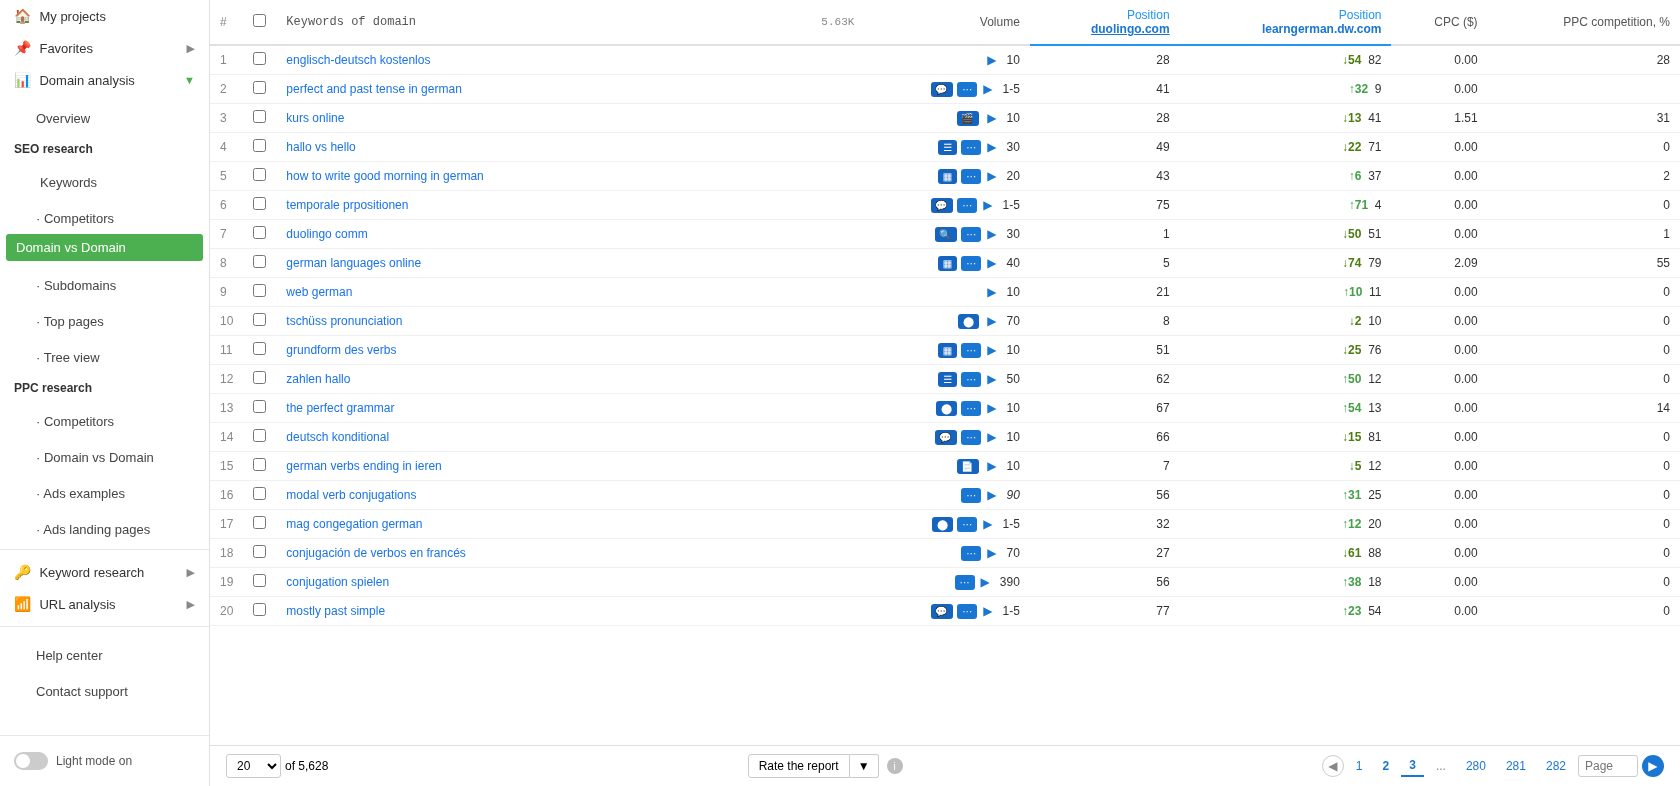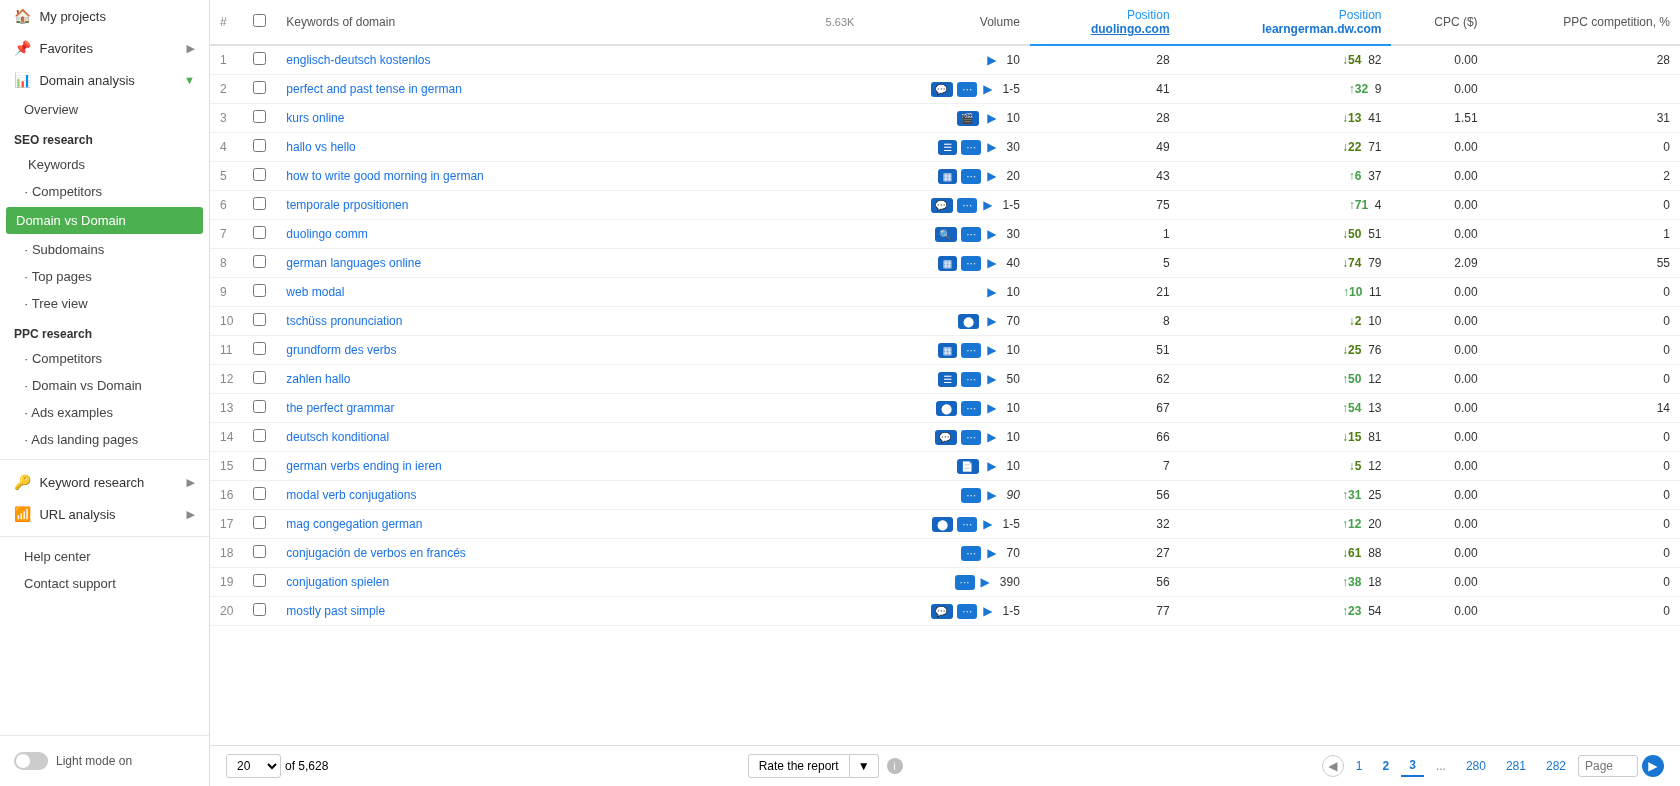--- a/index.html
+++ b/index.html
@@ -27,24 +27,25 @@
     .sidebar-item .icon { margin-right: 8px; color: #888; font-size: 14px; }
     .sidebar-item .arrow { margin-left: auto; font-size: 11px; color: #888; }
     .sidebar-section-label {
       padding: 10px 14px 4px 14px;
       font-weight: bold;
       font-size: 12px;
       color: #333;
       text-transform: none;
     }
     .sidebar-sub-item {
-      padding: 6px 14px 6px 24px;
+      padding: 6px 14px 6px 36px;
       cursor: pointer;
       color: #444;
       font-size: 13px;
+      margin-top: 9px;
     }
     .sidebar-active {
       background: #4caf50;
       color: #fff;
       border-radius: 3px;
       margin: 2px 6px;
       padding: 6px 10px;
     }
     .sidebar-divider { height: 1px; background: #e8e8e8; margin: 6px 0; }
     .sidebar-bottom {
@@ -262,20 +263,21 @@
     }
     .count-badge {
       color: #888;
       font-size: 11px;
       float: right;
     }
     .keyword-header-wrap {
       display: flex;
       align-items: center;
       justify-content: space-between;
+      font-family: Liberation Mono, monospace;
     }
     input[type="checkbox"] { cursor: pointer; }
   </style>
 </head>
 <body>
 
 <nav class="sidebar">
   <div class="sidebar-item">
     <span class="icon">🏠</span>
     <span>My projects</span>
@@ -539,21 +541,21 @@
       <span class="pos-down">↓74</span>
       &nbsp;79
     </td>
     <td>2.09</td>
     <td>55</td>
   </tr>
           <tr>
     <td class="left num-col">9</td>
     <td class="left check-col"><input type="checkbox" style=""></td>
     <td class="left">
-      <a href="#">web modal</a>
+      <a href="#">web german</a>
     </td>
     <td>
       <div class="action-icons">
 
         <span class="arrow-btn">▶</span>
         <span style="margin-left:8px;">10</span>
       </div>
     </td>
     <td>21</td>
     <td>

